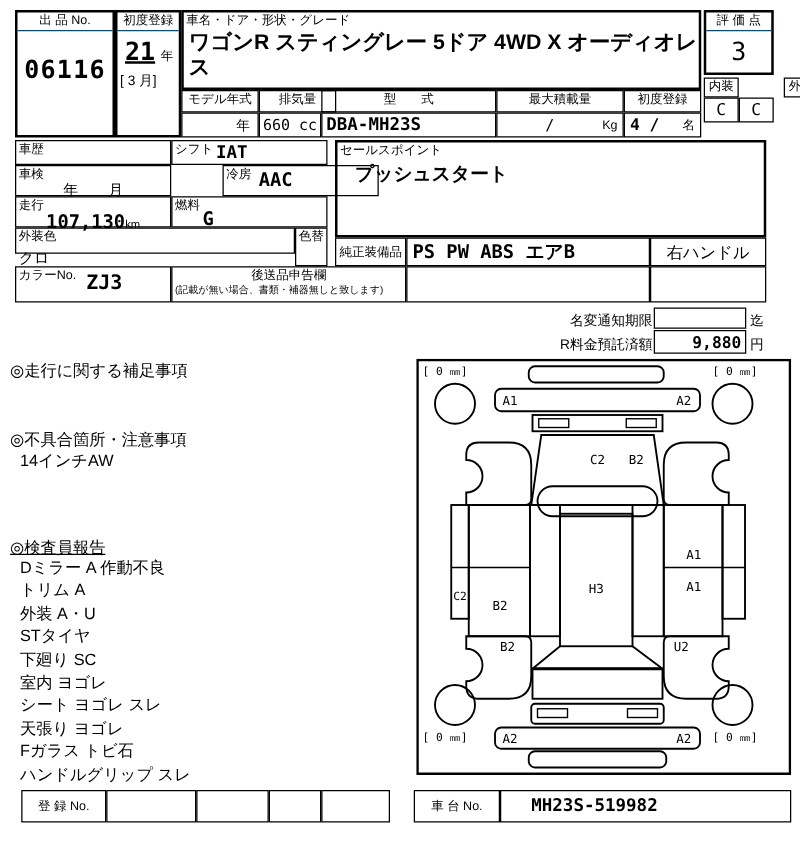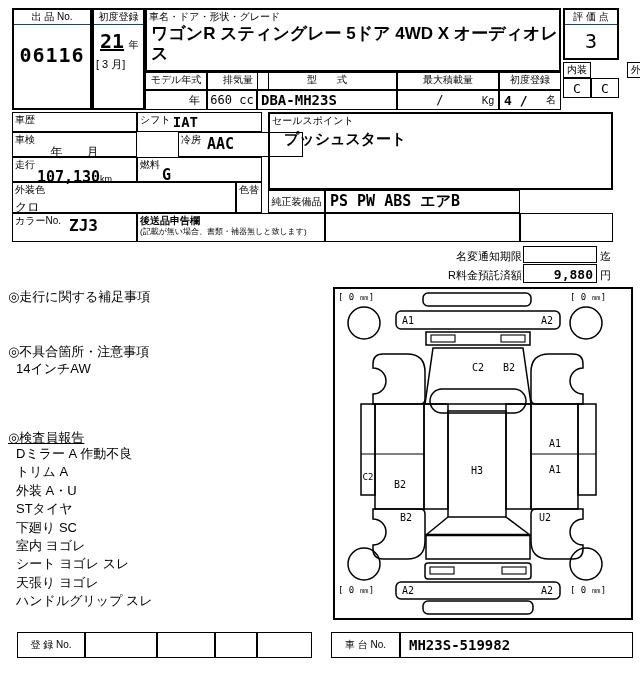--- a/index.html
+++ b/index.html
@@ -123,46 +123,49 @@
     <span class="lbl">走行</span>
     <div style="text-align:center;margin-top:-4px;">
       <span class="mono big" style="font-size:15px;">107,130</span><span class="small-unit">km</span>
     </div>
   </div>
   <div class="abs cell" style="left:137px;top:157px;width:125px;height:25px;">
     <span class="lbl">燃料</span>
     <span class="mono big" style="font-size:15px;padding-left:24px;margin-top:-6px;display:block;">G</span>
   </div>
 
-  <div class="abs cell" style="left:12px;top:182px;width:224px;height:31px;">
+  <div class="abs cell" style="left:12px;top:182px;width:224px;height:21px;">
     <span class="lbl">外装色</span>
     <span style="font-size:12px;padding-left:2px;">クロ</span>
   </div>
   <div class="abs cell" style="left:236px;top:182px;width:26px;height:31px;">
       <span class="lbl">色替</span>
     </div>
 
   <div class="abs cell" style="left:12px;top:213px;width:125px;height:29px;">
     <span class="lbl" style="float:left;">カラーNo.</span>
     <span class="mono big" style="font-size:16px;line-height:24px;padding-left:6px;">ZJ3</span>
   </div>
   <div class="abs cell" style="left:137px;top:213px;width:188px;height:29px;">
-    <span class="lbl" style="font-weight:bold;padding-bottom:0;">後送品申告欄</span>
+    <span class="lbl" style="font-weight:normal;padding-bottom:0;text-align:center;">後送品申告欄</span>
     <span style="display:block;font-size:8px;line-height:9px;padding:0 2px;">(記載が無い場合、書類・補器無しと致します)</span>
   </div>
 
   <div class="abs cell2" style="left:268px;top:112px;width:345px;height:78px;">
     <span class="lbl">セールスポイント</span>
     <div class="big" style="font-size:15px;padding:2px 0 0 14px;">プッシュスタート</div>
   </div>
   <div class="abs cell vcenter hcenter" style="left:268px;top:190px;width:57px;height:23px;font-size:10px;">
       <span>純正装備品</span>
     </div>
   <div class="abs cell vcenter mono big" style="left:325px;top:190px;width:195px;height:23px;font-size:15px;padding-left:4px;">
       <span>PS PW ABS エアB</span>
+    </div>
+  <div class="abs cell vcenter hcenter" style="left:520px;top:190px;width:93px;height:23px;font-size:13px;">
+      <span>右ハンドル</span>
     </div>
   <div class="abs cell" style="left:325px;top:213px;width:195px;height:29px;"></div>
   <div class="abs cell" style="left:520px;top:213px;width:93px;height:29px;"></div>
 
   <div class="abs" style="left:392px;top:249px;width:130px;text-align:right;font-size:11px;">名変通知期限</div>
   <div class="abs cell" style="left:523px;top:246px;width:74px;height:17px;"><span></span></div>
   <div class="abs" style="left:600px;top:249px;font-size:11px;">迄</div>
   <div class="abs" style="left:392px;top:268px;width:130px;text-align:right;font-size:11px;">R料金預託済額</div>
   <div class="abs cell" style="left:523px;top:264px;width:74px;height:19px;text-align:right;"><span class="mono big" style="font-size:13px;line-height:17px;padding-right:3px;display:inline-block;">9,880</span></div>
   <div class="abs" style="left:600px;top:268px;font-size:11px;">円</div>
@@ -173,20 +176,21 @@
   <div class="abs note-line" style="left:8px;top:429px;text-decoration:underline;">◎検査員報告</div>
   <div class="abs" style="left:16px;top:445px;">
     <div class="note-line">Dミラー A 作動不良</div>
     <div class="note-line">トリム A</div>
     <div class="note-line">外装 A・U</div>
     <div class="note-line">STタイヤ</div>
     <div class="note-line">下廻り SC</div>
     <div class="note-line">室内 ヨゴレ</div>
     <div class="note-line">シート ヨゴレ スレ</div>
     <div class="note-line">天張り ヨゴレ</div>
+    <div class="note-line">Fガラス トビ石</div>
     <div class="note-line">ハンドルグリップ スレ</div>
   </div>
 
   <div class="abs" style="left:333px;top:287px;width:300px;height:333px;">
     <svg width="300" height="333" viewBox="0 0 300 333" xmlns="http://www.w3.org/2000/svg">
       <rect x="1" y="1" width="298" height="331" fill="none" stroke="#000" stroke-width="2"></rect>
 
       <circle cx="31" cy="36" r="16" class="shape" stroke-width="2"></circle>
       <circle cx="253" cy="36" r="16" class="shape" stroke-width="2"></circle>
       <circle cx="31" cy="277" r="16" class="shape" stroke-width="2"></circle>
@@ -248,17 +252,17 @@
       <span>登 録 No.</span>
     </div>
   <div class="abs cell" style="left:85px;top:632px;width:72px;height:26px;"></div>
   <div class="abs cell" style="left:157px;top:632px;width:58px;height:26px;"></div>
   <div class="abs cell" style="left:215px;top:632px;width:42px;height:26px;"></div>
   <div class="abs cell" style="left:257px;top:632px;width:55px;height:26px;"></div>
 
   <div class="abs cell vcenter hcenter" style="left:331px;top:632px;width:69px;height:26px;font-size:10px;">
       <span>車 台 No.</span>
     </div>
-  <div class="abs cell vcenter mono big" style="left:400px;top:632px;width:233px;height:26px;font-size:14px;padding-left:8px;">
+  <div class="abs cell vcenter mono big" style="left:400px;top:632px;width:233px;height:26px;font-size:14px;padding-left:24px;">
       <span>MH23S-519982</span>
     </div>
 
 </div>
 
 </body></html>

